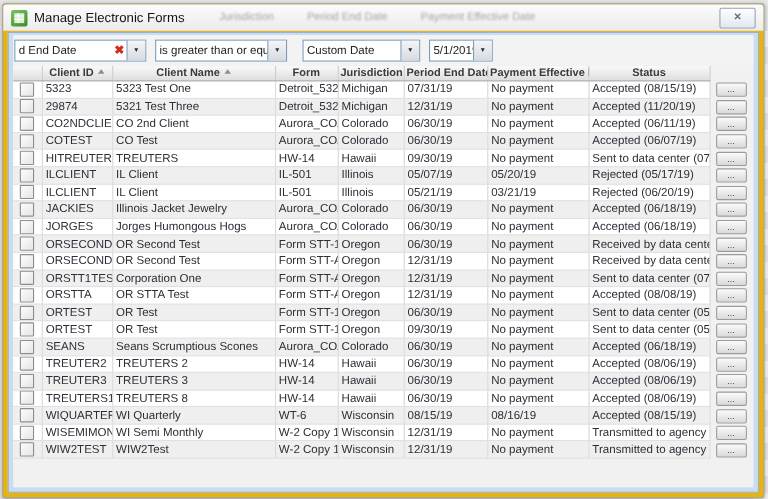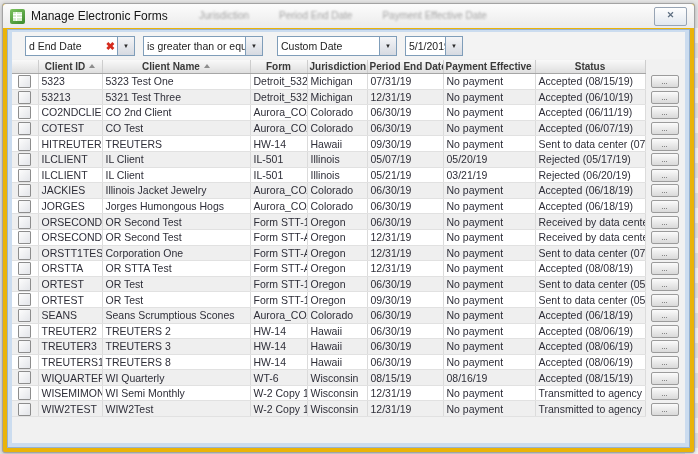--- a/index.html
+++ b/index.html
@@ -69,23 +69,23 @@
     box-sizing:border-box;
   }
   .combo .txt{padding:0 3px;flex:1;white-space:nowrap;overflow:hidden;}
   .combo .clear{color:#d52b1e;font-weight:bold;font-size:11px;padding:0 2px;line-height:18px;}
   .combo .arrow-btn{
     width:16px;align-self:stretch;border-left:1px solid #7f9db9;
     background:linear-gradient(#f4f5f7,#d6dae1);
     display:flex;align-items:center;justify-content:center;
     font-size:6px;color:#2b2b2b;
   }
-  .c-field{width:110px;margin-left:12px;}
+  .c-field{width:120px;}
   .c-operator{width:120px;}
-  .c-datetype{width:120px;margin-left:6px;}
+  .c-datetype{width:107px;margin-left:6px;}
   .c-datevalue{width:58px;}
   
   .grid-area{display:flex;align-items:flex-start;margin-top:1px;}
   table{border-collapse:collapse;table-layout:fixed;width:633px;font-size:10.5px;}
   thead th{
     height:13px;padding:0 2px;font-weight:bold;font-size:10px;color:#3a3a3a;
     background:linear-gradient(#f9f9f9,#dedede);
     border-right:1px solid #cdcdcd;border-bottom:1px solid #a6a6a6;
     text-align:center;white-space:nowrap;overflow:hidden;
   }
@@ -216,27 +216,27 @@
     <td>5323</td>
     <td>5323 Test One</td>
     <td>Detroit_5323</td>
     <td>Michigan</td>
     <td>07/31/19</td>
     <td>No payment</td>
     <td>Accepted (08/15/19)</td>
   </tr>
               <tr>
     <td class="cell-check"><span class="checkbox"></span></td>
-    <td>53213</td>
+    <td>29874</td>
     <td>5321 Test Three</td>
     <td>Detroit_5321</td>
     <td>Michigan</td>
     <td>12/31/19</td>
     <td>No payment</td>
-    <td>Accepted (06/10/19)</td>
+    <td>Accepted (11/20/19)</td>
   </tr>
               <tr>
     <td class="cell-check"><span class="checkbox"></span></td>
     <td>CO2NDCLIE</td>
     <td>CO 2nd Client</td>
     <td>Aurora_COA</td>
     <td>Colorado</td>
     <td>06/30/19</td>
     <td>No payment</td>
     <td>Accepted (06/11/19)</td>

